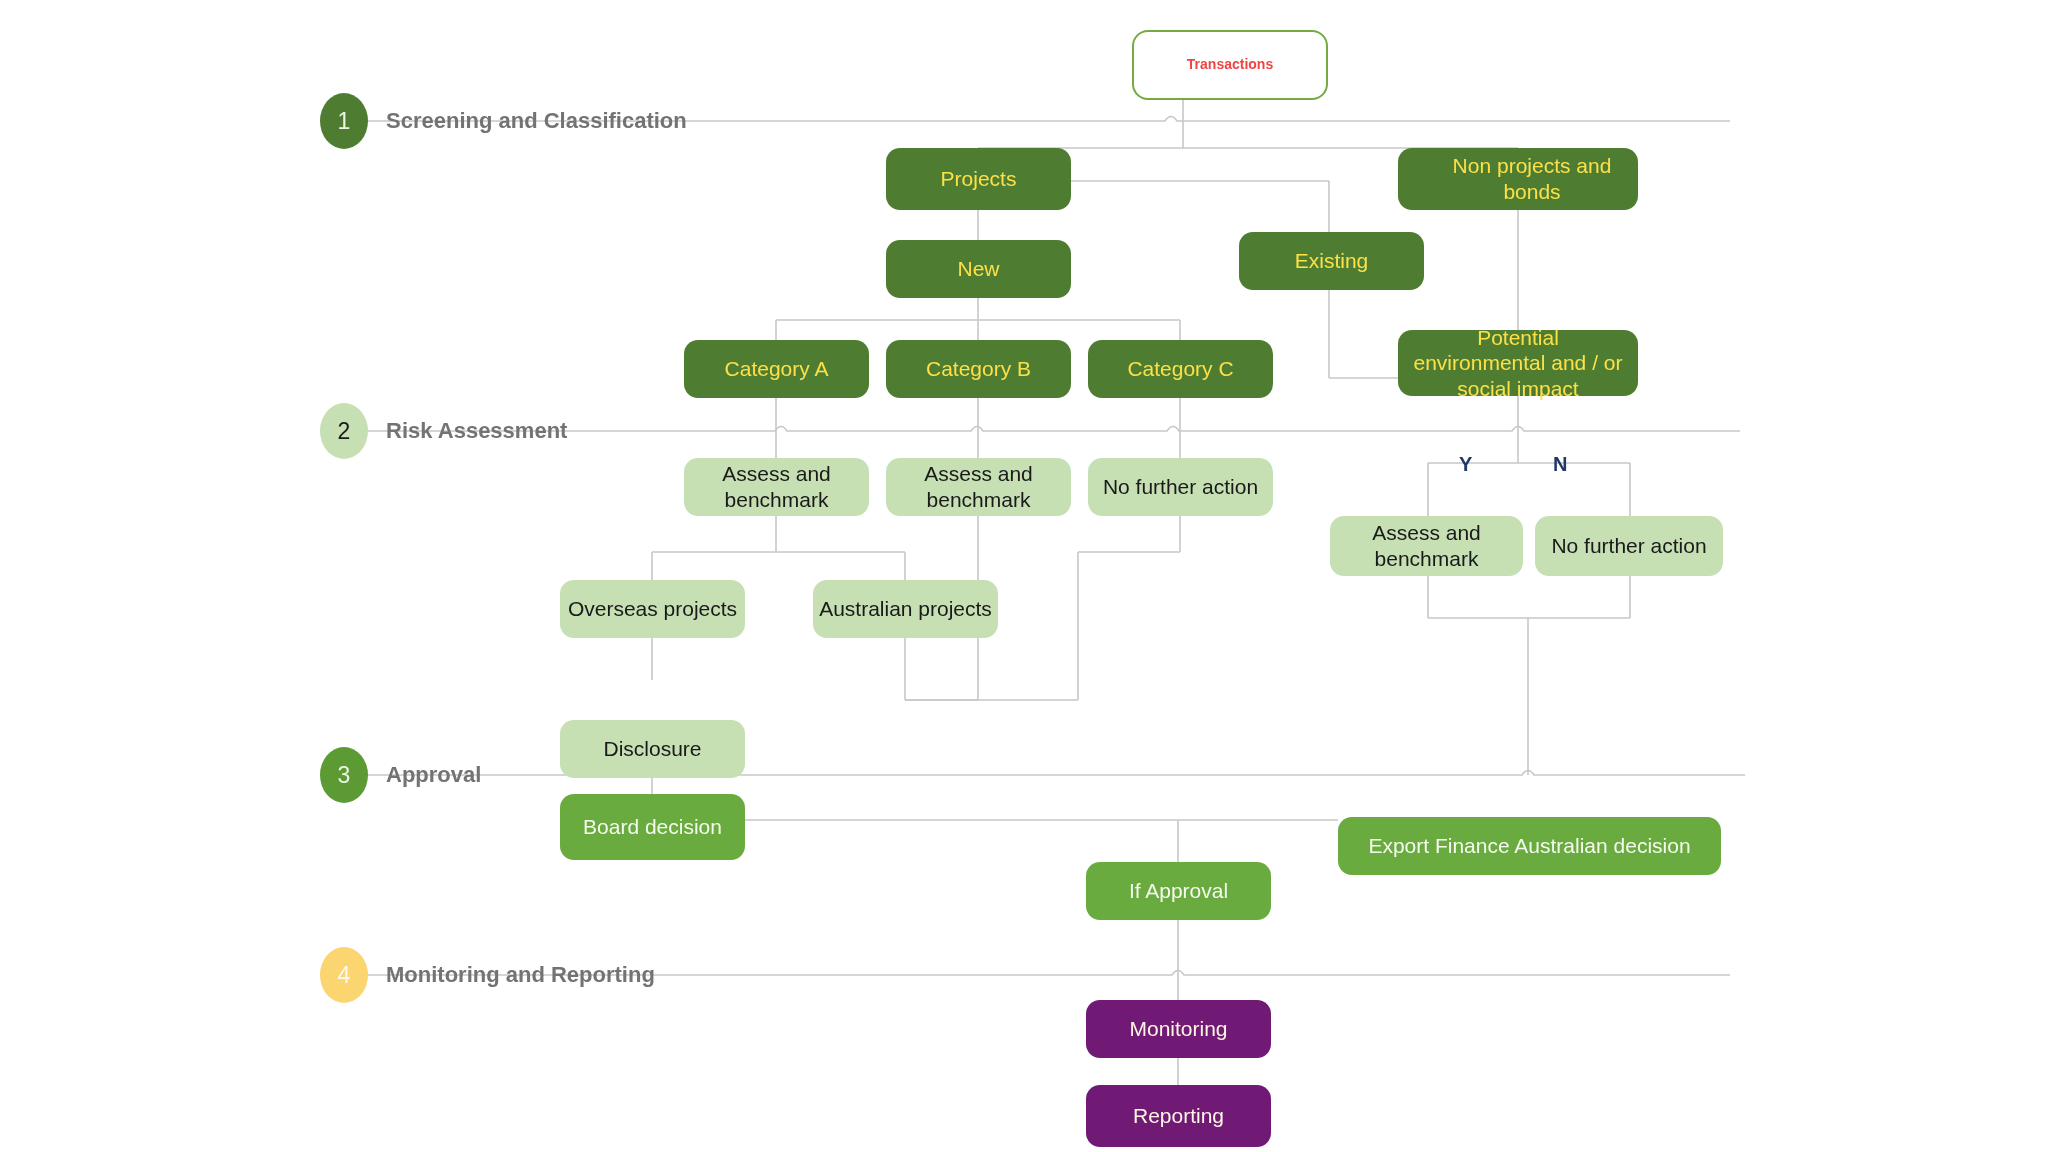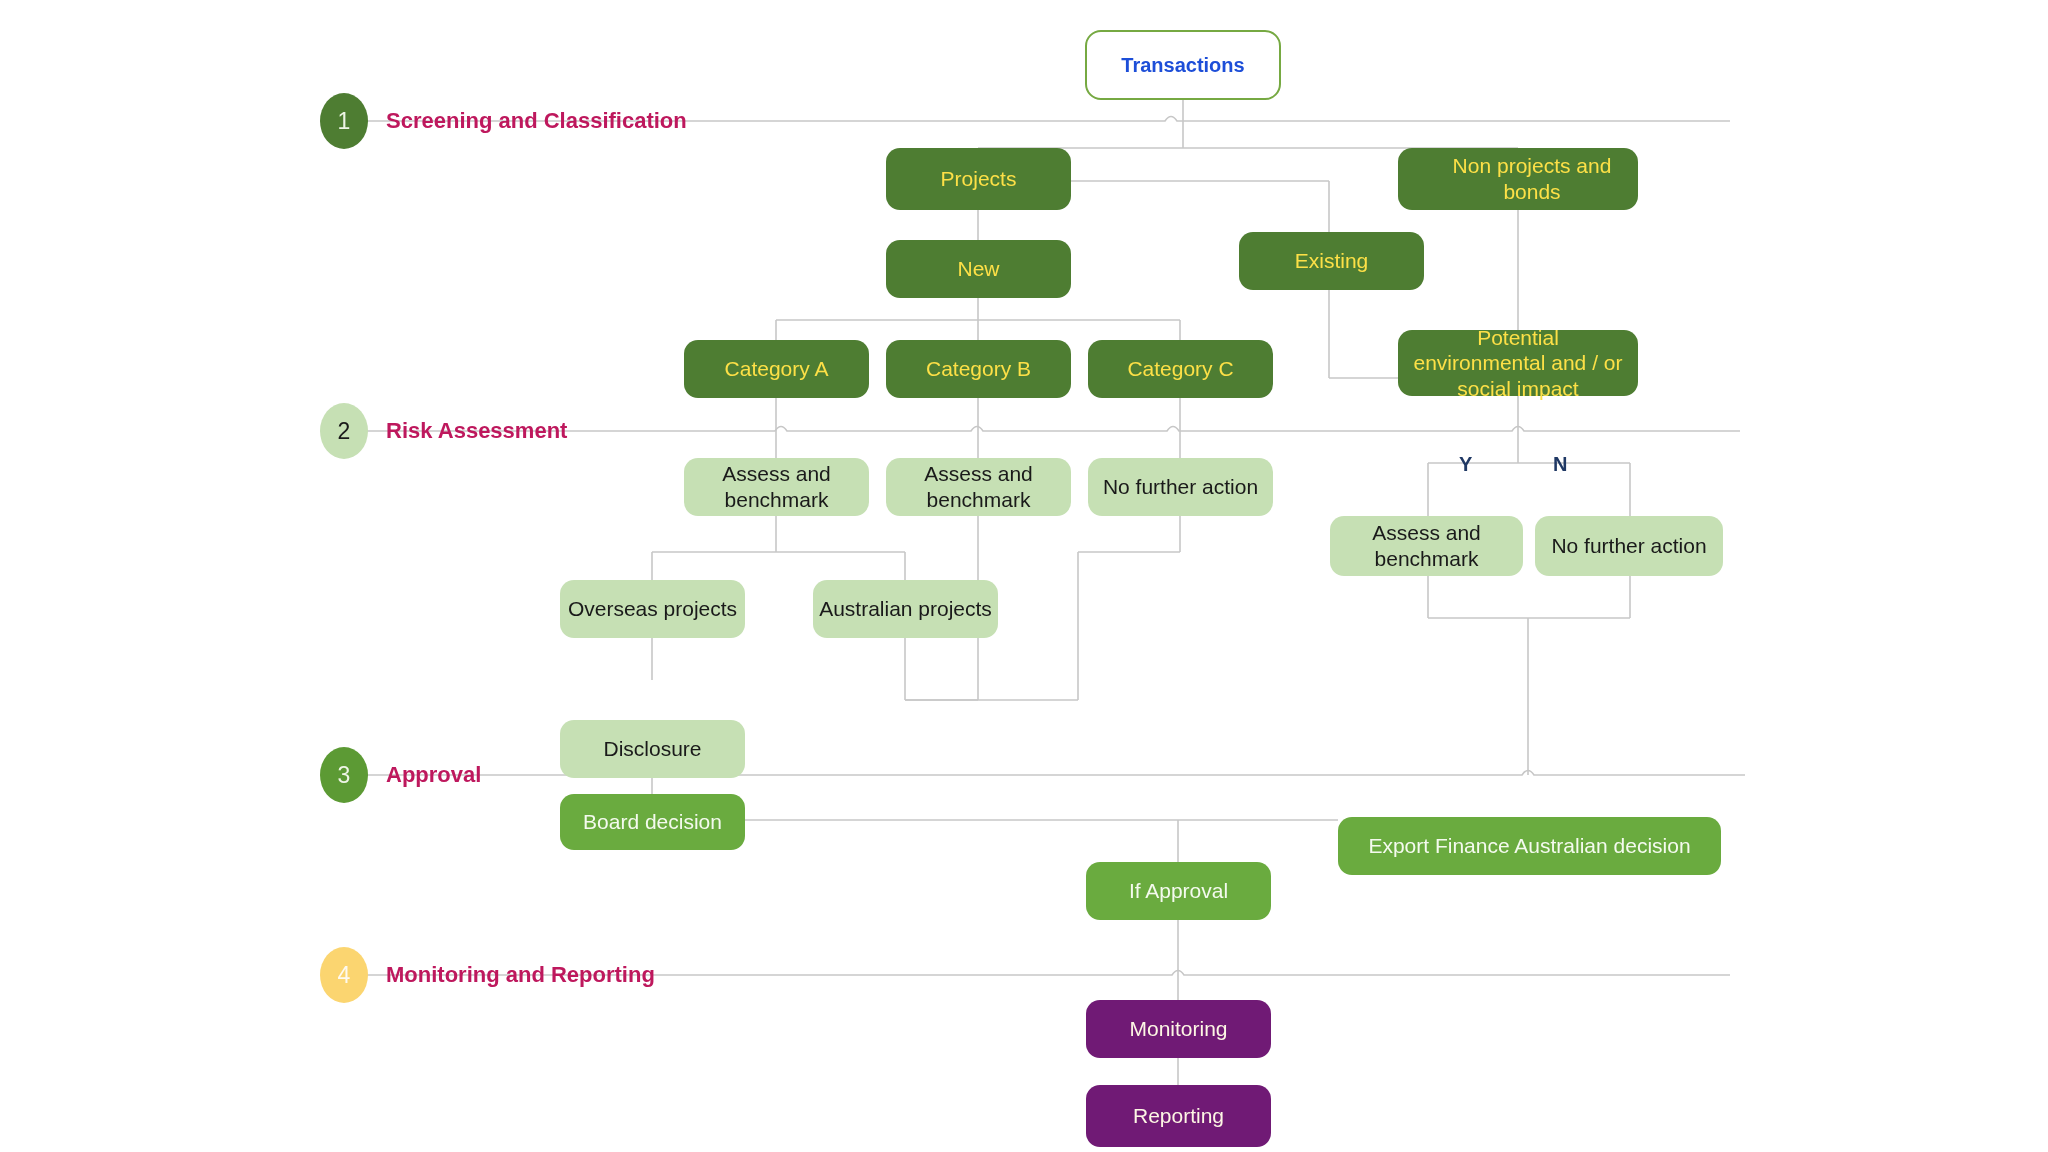--- a/index.html
+++ b/index.html
@@ -6,30 +6,30 @@
   body{font-family:"Liberation Sans","DejaVu Sans",sans-serif;}
   #stage{position:relative;width:2048px;height:1152px;background:#ffffff;overflow:hidden;}
   #wires{position:absolute;left:0;top:0;width:2048px;height:1152px;}
 
   .node{position:absolute;box-sizing:border-box;display:flex;align-items:center;
         justify-content:center;text-align:center;border-radius:14px;line-height:1.22;}
   .dark{background:#4E7D32;color:#fde047;font-size:21px;}
   .mid{background:#6AAB3F;color:#F4FAEE;font-size:21px;}
   .light{background:#C6E0B4;color:#1a1a1a;font-size:21px;}
   .amber{background:#701a75;color:#FDF6E4;font-size:21px;}
-  .root{background:#ffffff;color:#1d4ed8;border:2px solid #76A942;font-weight:bold;font-size:20px;border-radius:16px;}
+  .root{background:#ffffff;color:#ef4444;border:2px solid #76A942;font-weight:bold;font-size:14px;border-radius:16px;margin-left:47px;}
 
   .phase{position:absolute;display:flex;align-items:center;}
   .badge{width:48px;height:56px;border-radius:50%;display:flex;align-items:center;
          justify-content:center;font-size:23px;flex:0 0 auto;}
   .badge.g-dark{background:#4E7D32;color:#EEF5E6;}
   .badge.g-light{background:#C6E0B4;color:#1a1a1a;}
   .badge.g-mid{background:#5C9A34;color:#EEF5E6;}
   .badge.g-amber{background:#FBD570;color:#FEFAF0;}
-  .phase-label{font-weight:bold;font-size:22px;color:#be185d;margin-left:18px;white-space:nowrap;}
+  .phase-label{font-weight:bold;font-size:22px;color:#737373;margin-left:18px;white-space:nowrap;}
 
   .yn{position:absolute;font-size:20px;font-weight:bold;color:#1F3864;}
 </style>
 </head>
 <body>
 
 <div id="stage">
 
   <svg id="wires" viewBox="0 0 2048 1152" xmlns="http://www.w3.org/2000/svg">
     <g fill="none" stroke="#C7C7C7" stroke-width="1.6">
@@ -150,21 +150,21 @@
   <div class="yn" style="left:1553px;top:453px;">N</div>
 
   <div class="node light" style="left:1330px;top:516px;width:193px;height:60px;padding:0 10px;">Assess and benchmark</div>
   <div class="node light" style="left:1535px;top:516px;width:188px;height:60px;">No further action</div>
 
   <div class="node light" style="left:560px;top:580px;width:185px;height:58px;">Overseas projects</div>
   <div class="node light" style="left:813px;top:580px;width:185px;height:58px;">Australian projects</div>
 
   <div class="node light" style="left:560px;top:680px;width:185px;height:58px;margin-top:40px;">Disclosure</div>
 
-  <div class="node mid" style="left:560px;top:794px;width:185px;height:56px;">Board decision</div>
+  <div class="node mid" style="left:560px;top:794px;width:185px;height:66px;">Board decision</div>
   <div class="node mid" style="left:1338px;top:794px;width:383px;height:58px;margin-top:23px;">Export Finance Australian decision</div>
 
   <div class="node mid" style="left:1086px;top:862px;width:185px;height:58px;">If Approval</div>
 
   <div class="node amber" style="left:1086px;top:1000px;width:185px;height:58px;">Monitoring</div>
   <div class="node amber" style="left:1086px;top:1085px;width:185px;height:62px;text-align:right;">Reporting</div>
 
 </div>
 
 </body></html>

